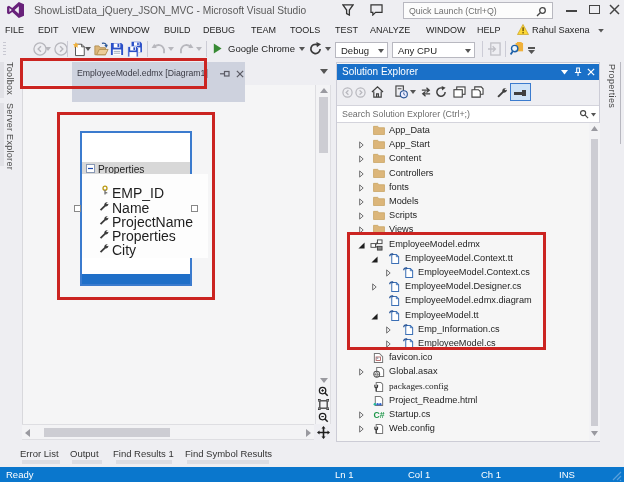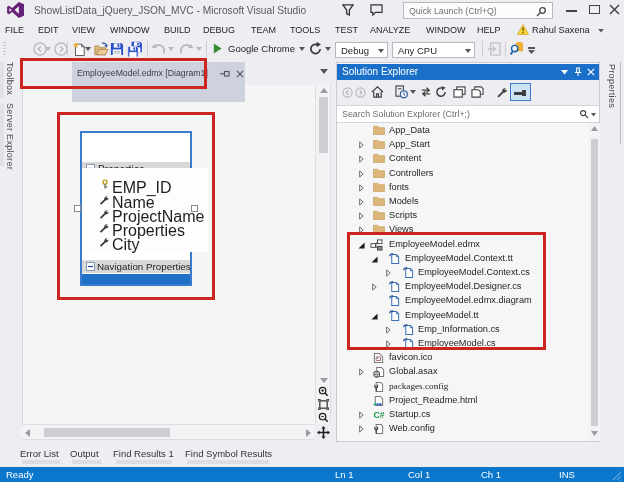--- a/index.html
+++ b/index.html
@@ -257,21 +257,21 @@
 </svg>
 
 <div class="abs" style="left:80px;top:131px;width:112px;height:155px;border:2px solid #3b7bce;background:#fff;">
   <div class="abs" style="left:0;top:29px;width:108px;height:14px;background:#d8d8d8;">
     <svg class="abs" style="left:4px;top:2px;" width="9" height="9" viewBox="0 0 9 9">
       <rect x="0.5" y="0.5" width="8" height="8" fill="#fff" stroke="#8898b4"></rect>
       <line x1="2" y1="4.5" x2="7" y2="4.5" stroke="#1e4ab0" stroke-width="1.2"></line>
     </svg>
     <div class="abs" style="left:16px;top:2px;font-size:10.2px;color:#1e1e1e;">Properties</div>
   </div>
-  <div class="abs" style="left:0;top:35px;width:126px;height:84px;background:#fdfdfd;font-size:16px;color:#1e1e1e;">
+  <div class="abs" style="left:0;top:41px;width:126px;height:84px;background:#fdfdfd;font-size:14px;color:#1e1e1e;">
     <div class="abs" style="left:30px;top:11px;">EMP_ID</div>
     <div class="abs" style="left:30px;top:26px;">Name</div>
     <div class="abs" style="left:30px;top:40px;">ProjectName</div>
     <div class="abs" style="left:30px;top:54px;">Properties</div>
     <div class="abs" style="left:30px;top:68px;">City</div>
     <svg class="abs" style="left:18px;top:11px;" width="10" height="11" viewBox="0 0 11 11">
       <circle cx="5.5" cy="3" r="2.2" fill="none" stroke="#b8960c" stroke-width="1.4"></circle>
       <line x1="5.5" y1="5" x2="5.5" y2="10" stroke="#6d6d6d" stroke-width="1.4"></line>
       <line x1="5.5" y1="8" x2="8" y2="8" stroke="#6d6d6d" stroke-width="1.4"></line>
     </svg>
@@ -281,27 +281,20 @@
     <svg class="abs" style="left:17px;top:41px;" width="10" height="10" viewBox="0 0 11 11">
         <path d="M9.8 1.6 A2.9 2.9 0 0 0 5.8 4.6 L1 9.4 L2.4 10.8 L7.2 6 A2.9 2.9 0 0 0 10.4 2.9 L8.6 3.7 L8 2.4 Z" fill="#3a3a3a"></path>
       </svg>
     <svg class="abs" style="left:17px;top:55px;" width="10" height="10" viewBox="0 0 11 11">
         <path d="M9.8 1.6 A2.9 2.9 0 0 0 5.8 4.6 L1 9.4 L2.4 10.8 L7.2 6 A2.9 2.9 0 0 0 10.4 2.9 L8.6 3.7 L8 2.4 Z" fill="#3a3a3a"></path>
       </svg>
     <svg class="abs" style="left:17px;top:69px;" width="10" height="10" viewBox="0 0 11 11">
         <path d="M9.8 1.6 A2.9 2.9 0 0 0 5.8 4.6 L1 9.4 L2.4 10.8 L7.2 6 A2.9 2.9 0 0 0 10.4 2.9 L8.6 3.7 L8 2.4 Z" fill="#3a3a3a"></path>
       </svg>
   </div>
-  <div class="abs" style="left:0;top:127px;width:108px;height:13px;background:#d8d8d8;">
-    <svg class="abs" style="left:4px;top:2px;" width="9" height="9" viewBox="0 0 9 9">
-      <rect x="0.5" y="0.5" width="8" height="8" fill="#fff" stroke="#8898b4"></rect>
-      <line x1="2" y1="4.5" x2="7" y2="4.5" stroke="#1e4ab0" stroke-width="1.2"></line>
-    </svg>
-    <div class="abs" style="left:15px;top:1px;font-size:9.8px;color:#1e1e1e;">Navigation Properties</div>
-  </div>
   <div class="abs" style="left:0;top:141px;width:108px;height:10px;background:#1f6fc8;"></div>
 </div>
 <div class="abs" style="left:74px;top:205px;width:7px;height:7px;background:#fff;border:1px solid #888;"></div>
 <div class="abs" style="left:191px;top:205px;width:7px;height:7px;background:#fff;border:1px solid #888;"></div>
 
 <div class="redbox" style="left:20px;top:58px;width:187px;height:31px;"></div>
 <div class="redbox" style="left:57px;top:112px;width:158px;height:188px;"></div>
 <div class="redbox" style="left:347px;top:232px;width:199px;height:118px;"></div>
 
 <div class="abs" style="left:336px;top:62px;width:264px;height:380px;background:#f6f6f6;border:1px solid #ccccd6;">

